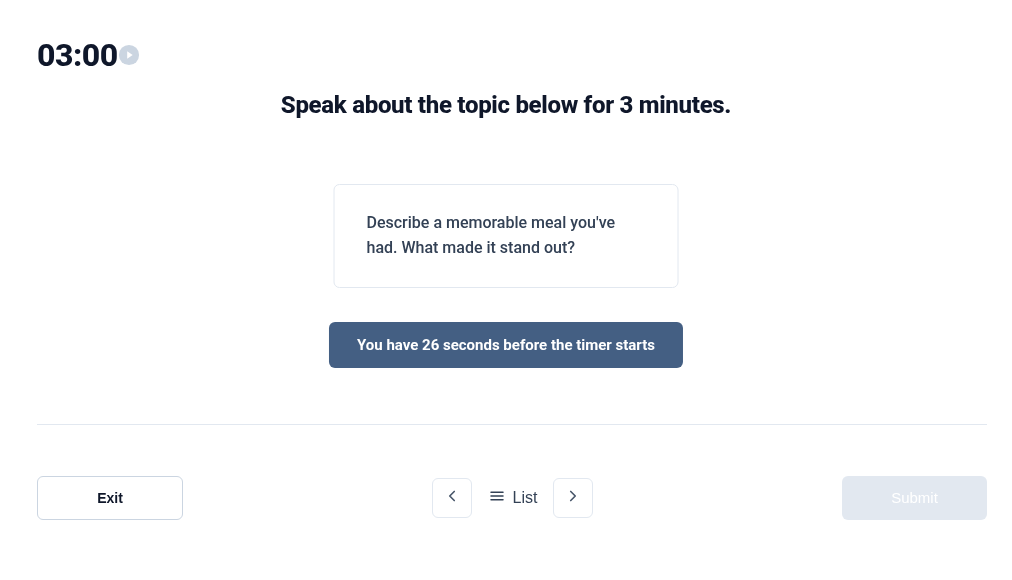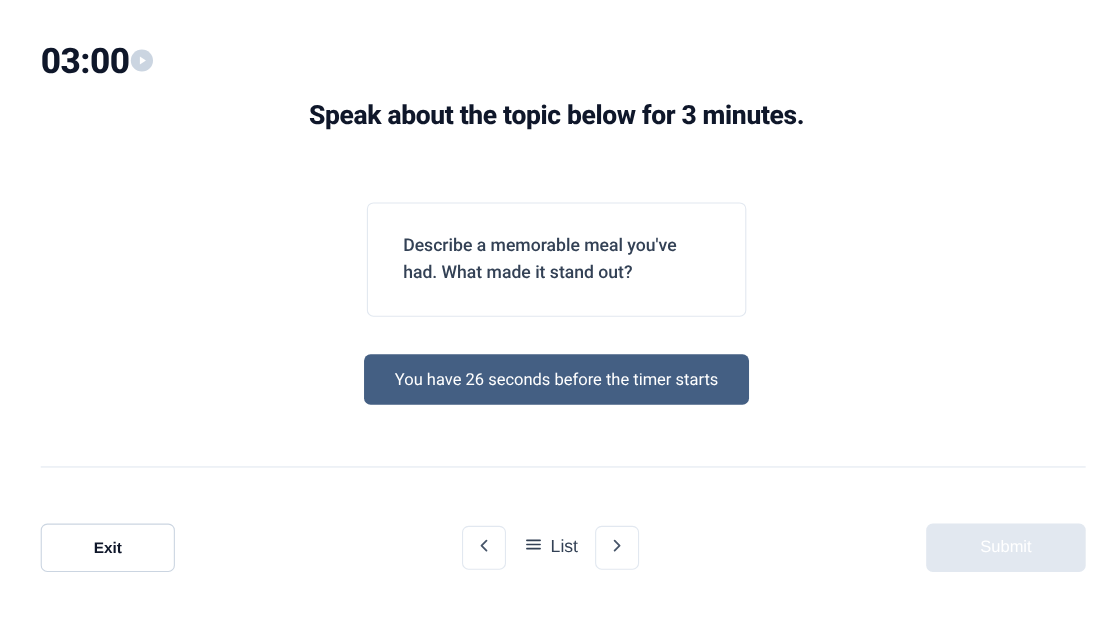--- a/index.html
+++ b/index.html
@@ -62,21 +62,21 @@
       color: #334155;
       font-weight: 500;
     }
     .countdown-banner {
       position: absolute;
       top: 322px;
       left: 50%;
       transform: translateX(-50%);
       background: #445f83;
       color: #ffffff;
-      font-weight: 400;
+      font-weight: 700;
       font-size: 15px;
       padding: 14px 28px;
       border-radius: 6px;
       white-space: nowrap;
     }
     .divider {
       position: absolute;
       top: 424px;
       left: 37px;
       right: 25px;
@@ -87,21 +87,21 @@
       position: absolute;
       left: 37px;
       right: 25px;
       top: 475px;
       height: 45px;
       display: flex;
       align-items: center;
       justify-content: space-between;
     }
     .exit-button {
-      width: 122px;
+      width: 146px;
       height: 44px;
       border: 1px solid #cbd5e1;
       background: #fff;
       border-radius: 6px;
       font-size: 14px;
       font-weight: 700;
       color: #0f172a;
       cursor: pointer;
     }
     .nav-group {

